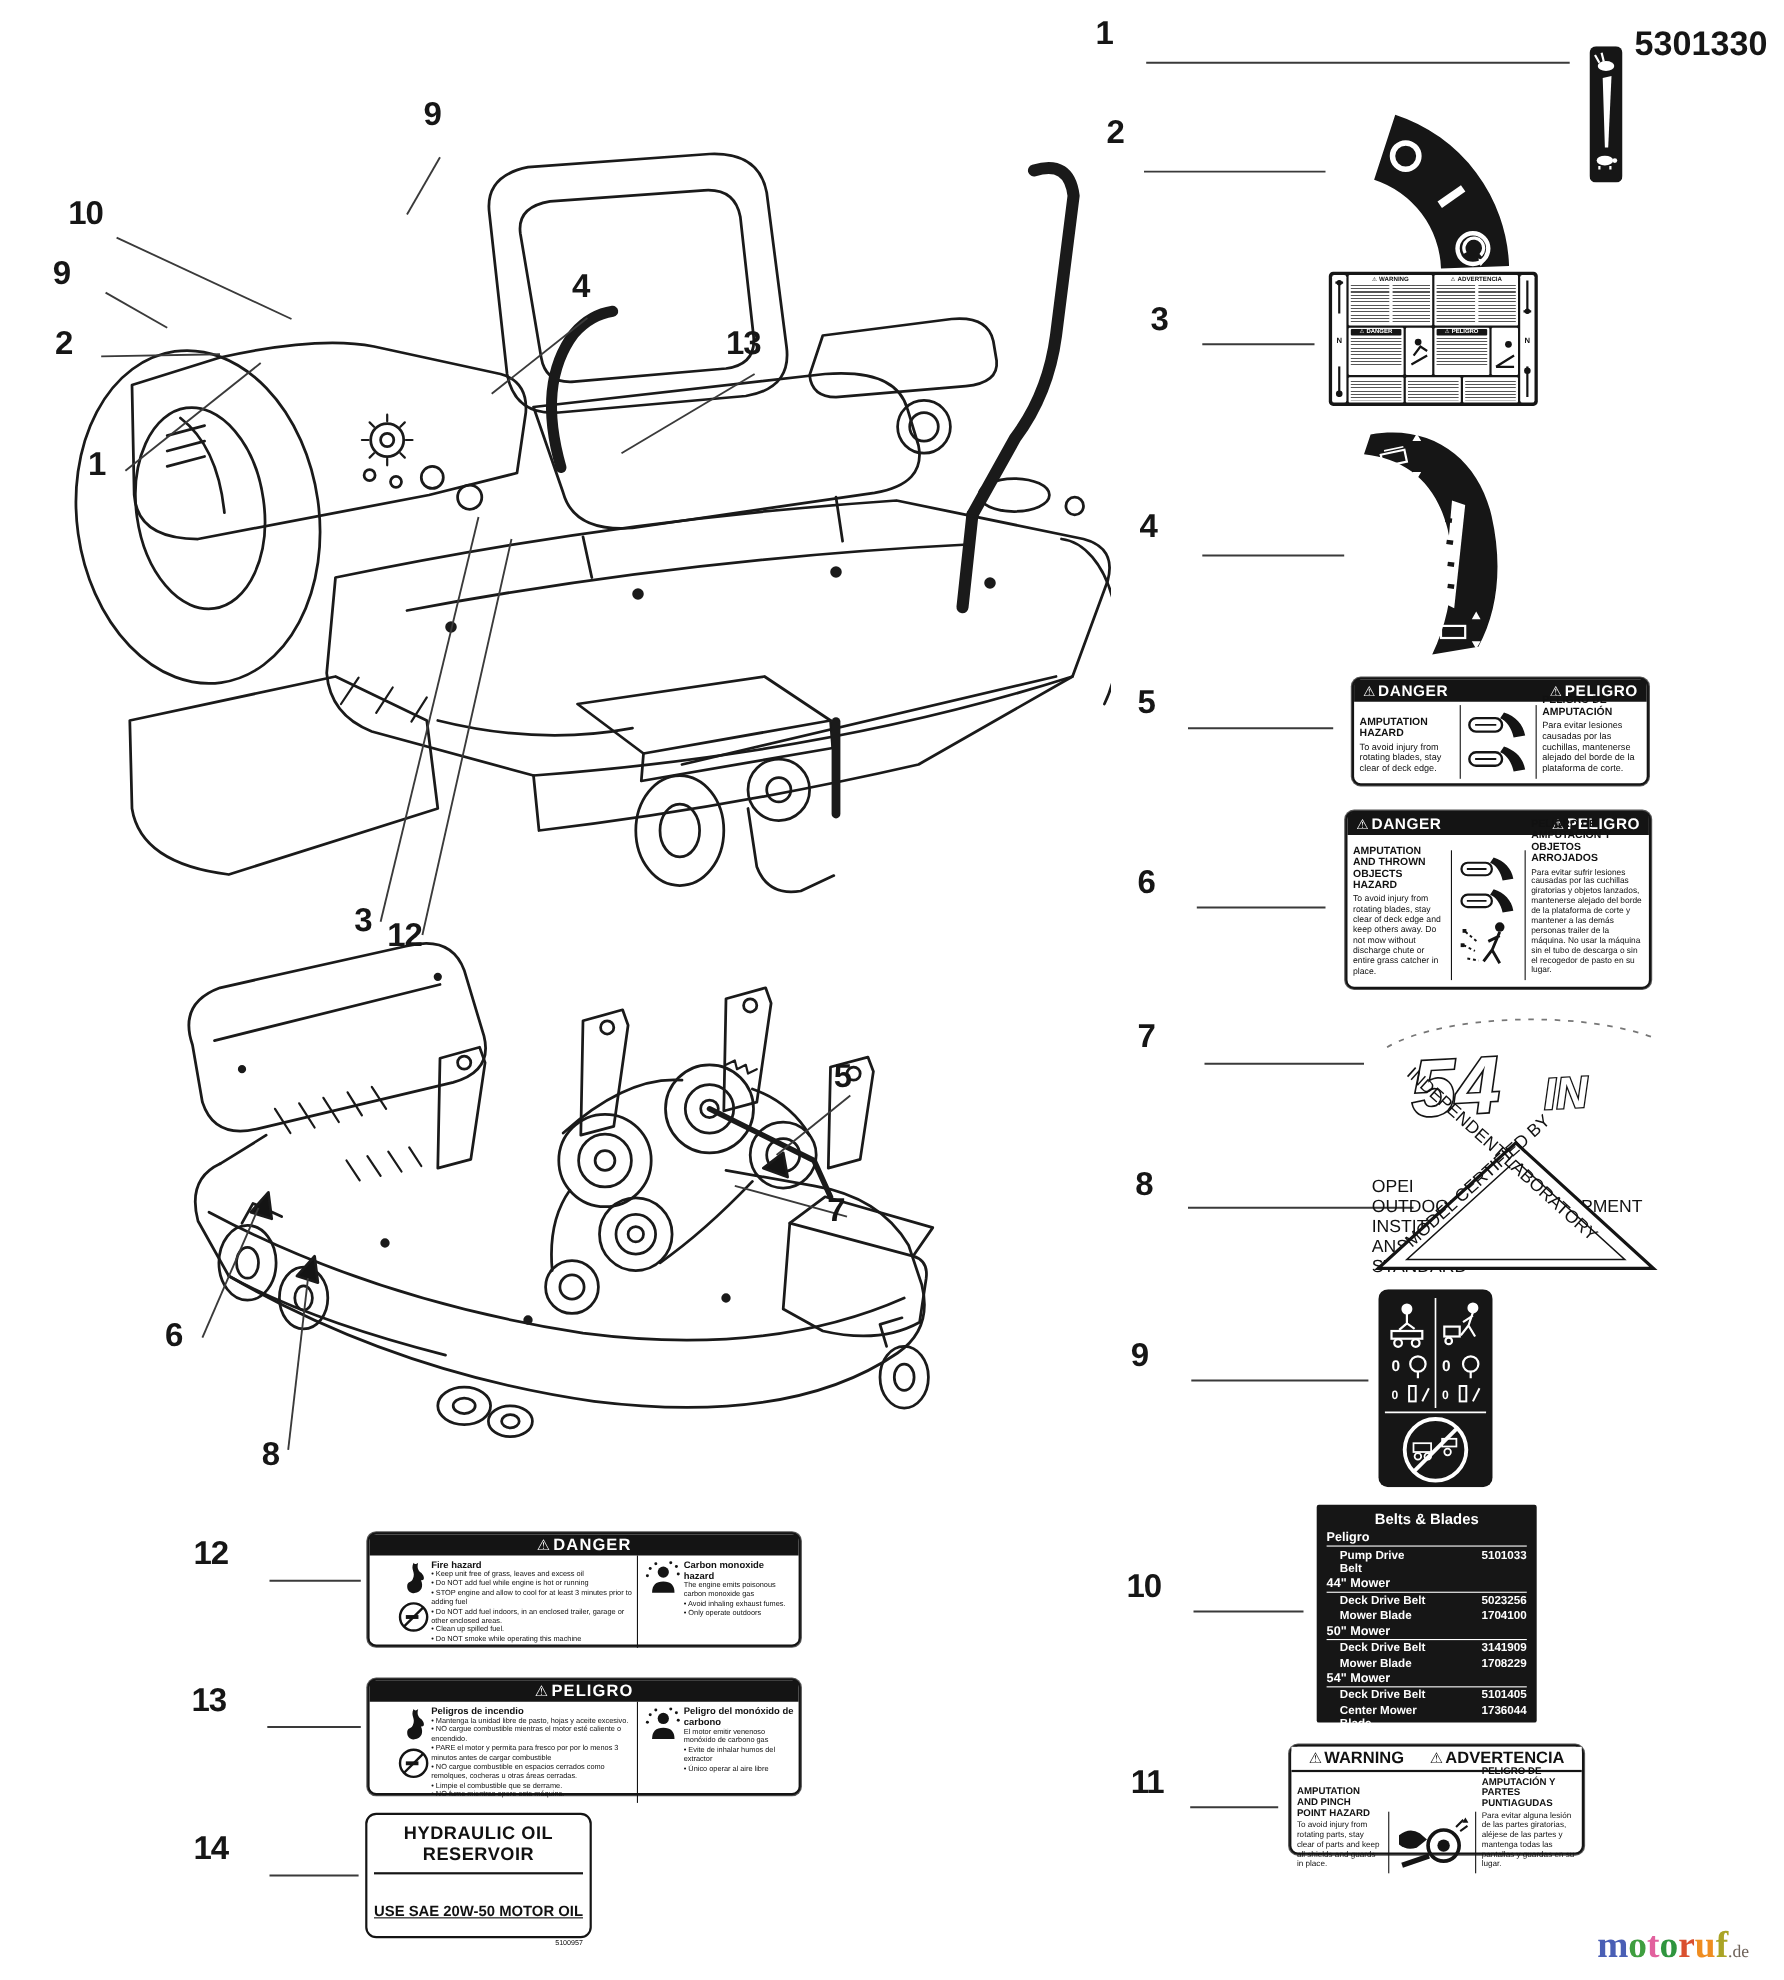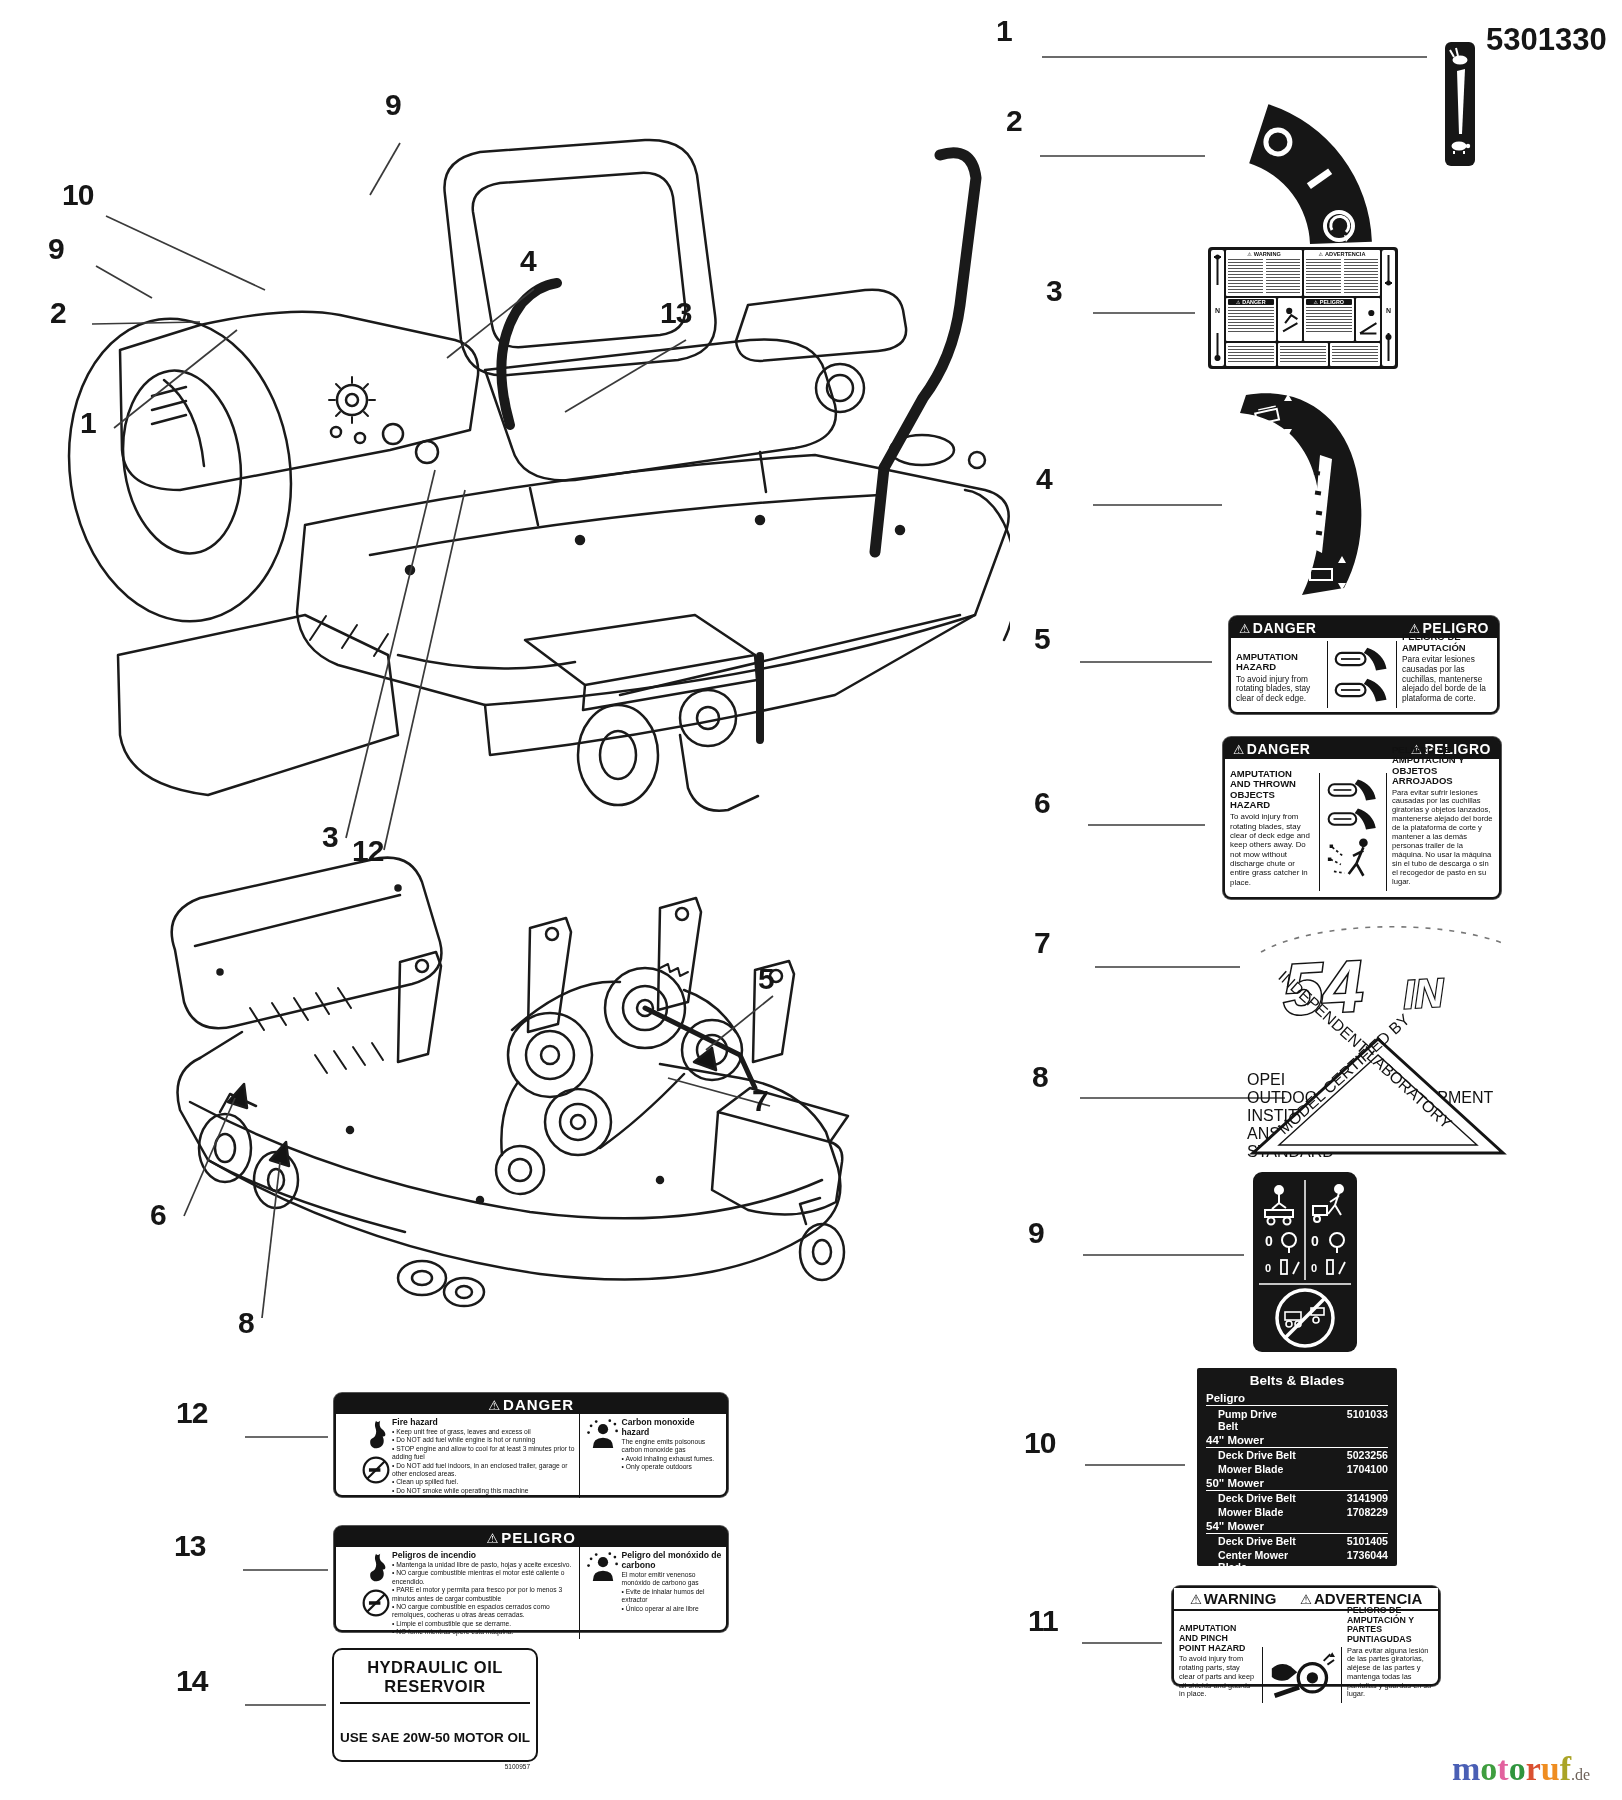--- a/index.html
+++ b/index.html
@@ -49,21 +49,21 @@
   .d3-row{display:flex;gap:2px;flex:1;}
   .d3-box{background:#fff;border-radius:1px;flex:1;padding:1px 2px;overflow:hidden;}
   .d3-h{font-size:5.6px;font-weight:bold;text-align:center;white-space:nowrap;}
   .d3-hbar{background:#141414;color:#fff;font-size:5.4px;font-weight:bold;text-align:center;
            padding:0 1px;white-space:nowrap;border-radius:1px;}
   .greek{background-image:repeating-linear-gradient(#555 0 1px,transparent 1px 3px);height:26px;margin-top:2px;}
   .greek.tall{height:34px;}
   
   #d14{border:2.5px solid #141414;border-radius:10px;text-align:center;padding:8px 6px 4px 6px;}
   #d14 .t1{font-weight:bold;font-size:16.5px;letter-spacing:.5px;border-bottom:2px solid #141414;padding-bottom:6px;}
-  #d14 .t2{font-weight:bold;font-size:13.5px;margin-top:26px;}
+  #d14 .t2{font-weight:bold;font-size:13.5px;margin-top:26px;text-decoration:underline;}
   #d14 .pn{font-size:6.5px;text-align:right;margin-top:18px;}
   
   #watermark{position:absolute;left:1452px;top:1750px;font-family:"Liberation Serif","DejaVu Serif",serif;
              font-weight:bold;font-size:34px;letter-spacing:0;}
   #watermark .de{font-size:16px;color:#6e6259;font-weight:normal;}
   .tri-icon{font-family:"DejaVu Sans",sans-serif;font-weight:normal;}
   .small-tri{font-size:.9em;margin-right:2px;}
 </style>
 </head>
 <body>

